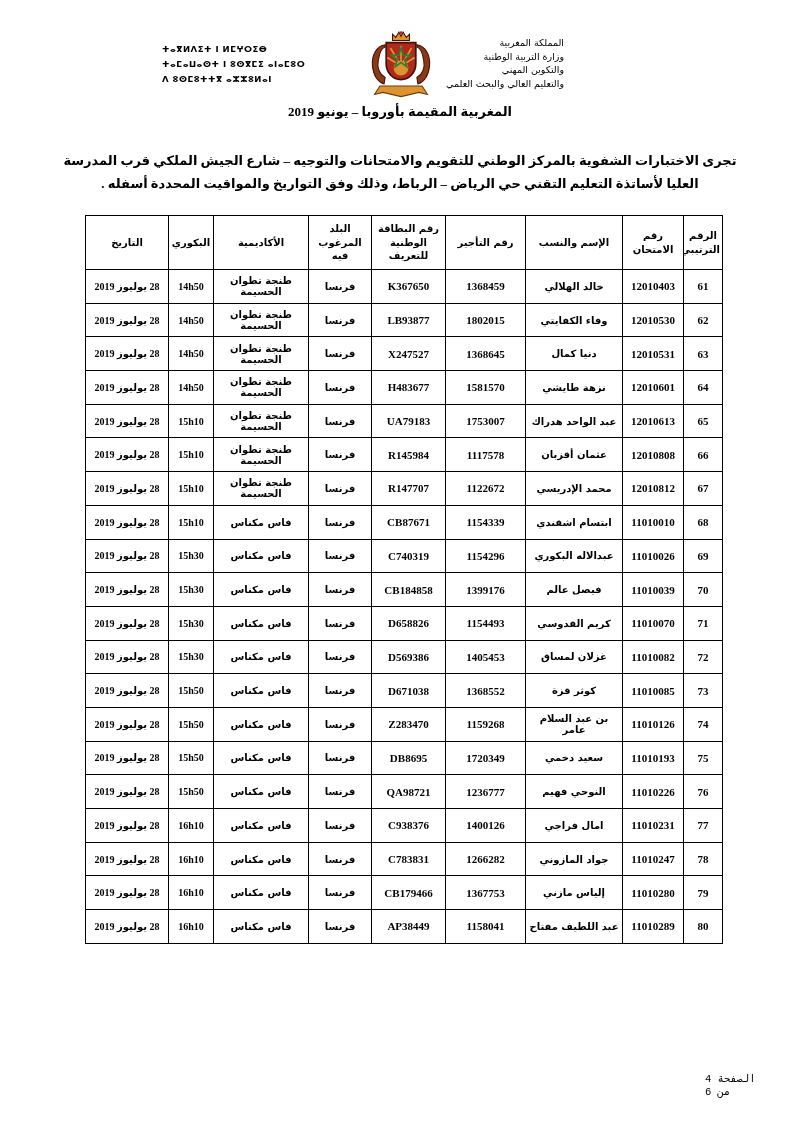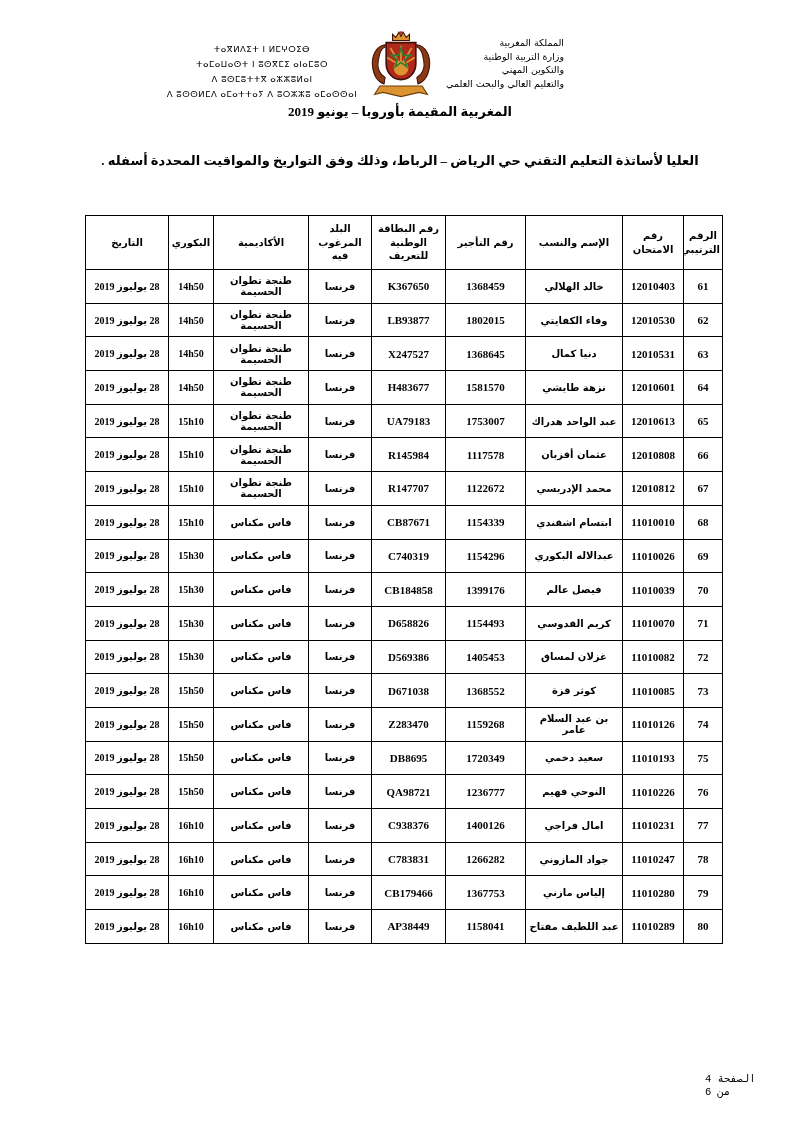--- a/index.html
+++ b/index.html
@@ -2,22 +2,22 @@
 <html lang="ar"><head>
 <meta charset="utf-8">
 <style>
   html,body{margin:0;padding:0;}
   body{
     width:800px;height:1131px;position:relative;background:#ffffff;color:#000;
     font-family:"DejaVu Sans",sans-serif;overflow:hidden;
   }
   
   .tifinagh-block{
-    position:absolute;top:42px;left:162px;width:200px;text-align:center;
-    font-size:8.5px;line-height:15px;font-weight:normal;letter-spacing:.5px;
+    position:absolute;top:42px;left:162px;width:200px;
+    font-size:8.5px;line-height:15px;font-weight:bold;letter-spacing:.5px;
     font-family:"DejaVu Sans",sans-serif;
   }
   .ministry-ar-block{
     position:absolute;top:36px;left:440px;width:124px;
     font-size:9.5px;line-height:13.5px;direction:rtl;
     font-family:"DejaVu Sans",sans-serif;
   }
   .logo-wrap{position:absolute;top:30px;left:367px;width:68px;height:74px;}
   
   .doc-title{
@@ -52,21 +52,20 @@
     font-family:Liberation Mono, monospace;
   }
 </style>
 </head>
 <body>
 
 <div class="tifinagh-block">
     <div>ⵜⴰⴳⵍⴷⵉⵜ ⵏ ⵍⵎⵖⵔⵉⴱ</div>
     <div>ⵜⴰⵎⴰⵡⴰⵙⵜ ⵏ ⵓⵙⴳⵎⵉ ⴰⵏⴰⵎⵓⵔ</div>
     <div>ⴷ ⵓⵙⵎⵓⵜⵜⴳ ⴰⵣⵣⵓⵍⴰⵏ</div>
-    <div>ⴷ ⵓⵙⵙⵍⵎⴷ ⴰⵎⴰⵜⵜⴰⵢ ⴷ ⵓⵔⵣⵣⵓ ⴰⵎⴰⵙⵙⴰⵏ</div>
   </div>
 
 <div class="logo-wrap">
   <svg width="68" height="74" viewBox="0 0 64 70" xmlns="http://www.w3.org/2000/svg">
 
     <path d="M24 10 L24 4 L27 7 L30 2 L32 6 L34 2 L37 7 L40 4 L40 10 Z" fill="#dd9330" stroke="#43100a" stroke-width="1"></path>
     <circle cx="32" cy="2.5" r="1.4" fill="#b02a1c"></circle>
 
     <path d="M18 12 L46 12 L46 32 A14 15 0 0 1 18 32 Z" fill="#b02a1c" stroke="#43100a" stroke-width="1.6"></path>
 
@@ -93,20 +92,21 @@
     <div>وزارة التربية الوطنية</div>
     <div>والتكوين المهني</div>
     <div>والتعليم العالي والبحث العلمي</div>
   </div>
 
 <div class="doc-title">
   <div>المغربية المقيمة بأوروبا – يونيو 2019</div>
 </div>
 
 <div class="doc-subtitle">
+  <div>تجرى الاختبارات الشفوية بالمركز الوطني للتقويم والامتحانات والتوجيه – شارع الجيش الملكي  قرب المدرسة</div>
   <div>العليا لأساتذة التعليم التقني حي الرياض – الرباط، وذلك وفق التواريخ والمواقيت المحددة أسفله .</div>
 </div>
 
 <table class="results">
   <colgroup>
       <col style="width: 39px;">
       <col style="width: 61px;">
       <col style="width: 97px;">
       <col style="width: 80px;">
       <col style="width: 74px;">

